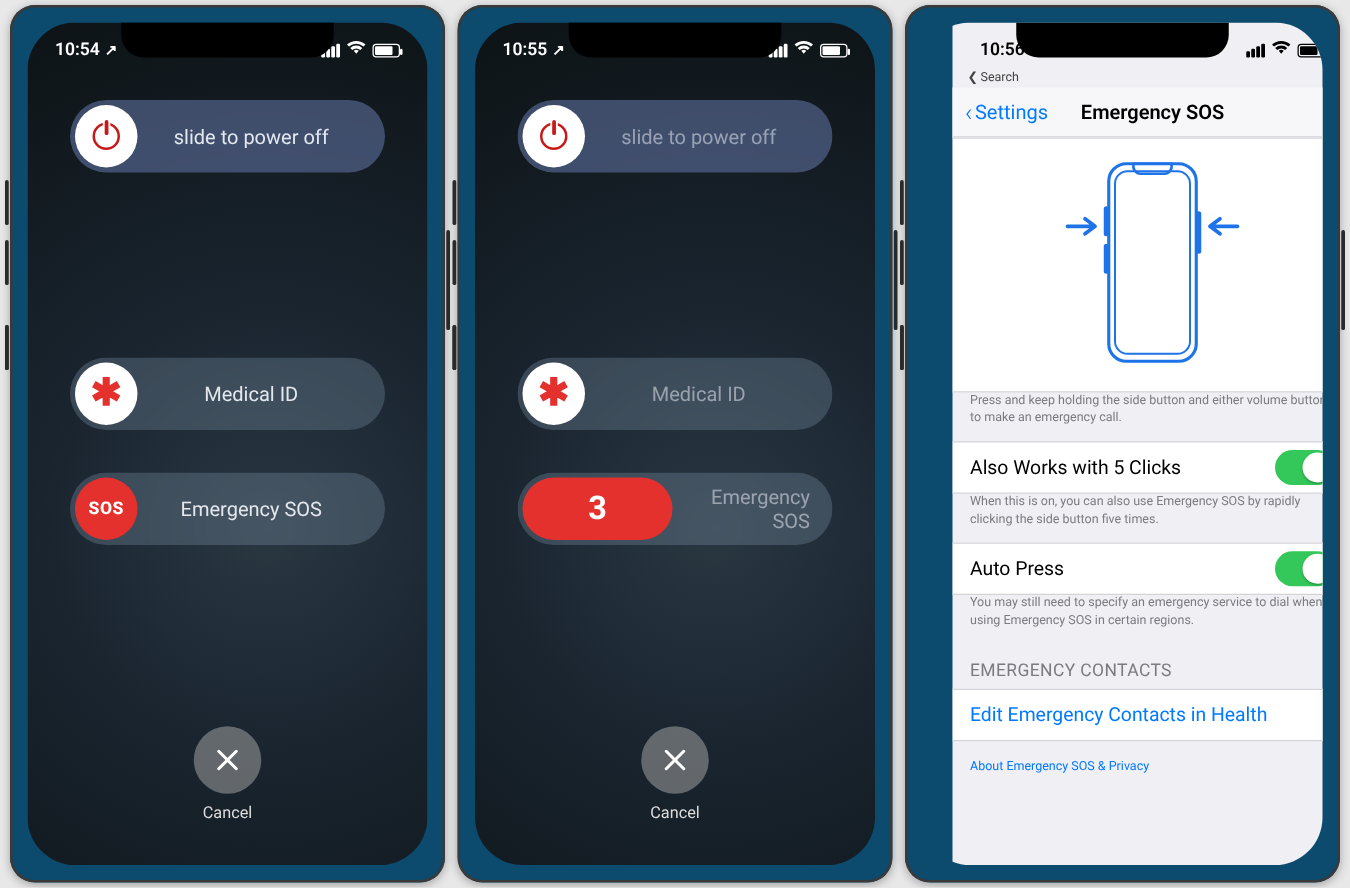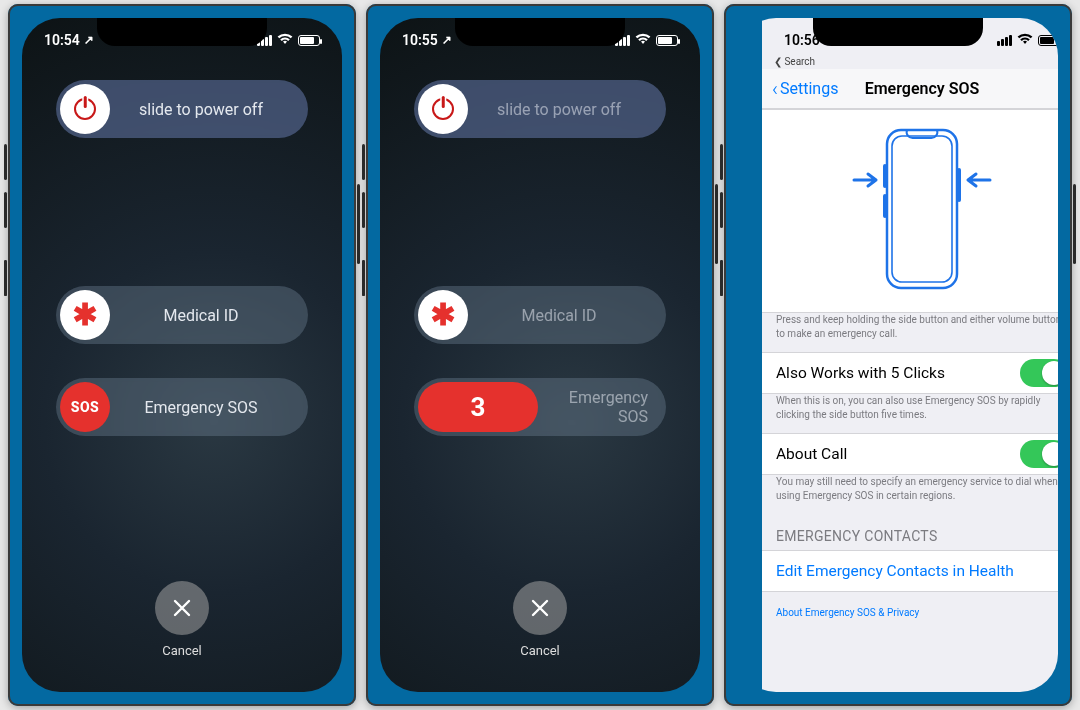--- a/index.html
+++ b/index.html
@@ -12,22 +12,22 @@
     justify-content: space-between;
     padding: 4px 8px;
     gap: 8px;
   }
 
   
   .phone {
     position: relative;
     width: 348px;
     height: 702px;
-    background: #0369a1;
-    border-radius: 10px;
+    background: #0c4a6e;
+    border-radius: 20px;
     padding: 14px;
     box-shadow: inset 0 0 0 2px #3a3a3a, 0 2px 8px rgba(0,0,0,.3);
   }
   .phone::before { 
     content:"";
     position:absolute;
     left:-4px; top:140px;
     width:3px; height:36px;
     background:#2a2a2a; border-radius:2px;
     box-shadow: 0 48px 0 #2a2a2a, 0 116px 0 #2a2a2a, 0 116px 0 0 #2a2a2a;
@@ -406,21 +406,21 @@
         </div>
         <div class="footer-text">Press and keep holding the side button and either volume button to make an emergency call.</div>
 
         <div class="cell">
           <span>Also Works with 5 Clicks</span>
           <div class="toggle"></div>
         </div>
         <div class="footer-text">When this is on, you can also use Emergency SOS by rapidly clicking the side button five times.</div>
 
         <div class="cell">
-          <span>About Call</span>
+          <span>Auto Press</span>
           <div class="toggle"></div>
         </div>
         <div class="footer-text">You may still need to specify an emergency service to dial when using Emergency SOS in certain regions.</div>
 
         <div class="section-header">EMERGENCY CONTACTS</div>
         <div class="cell">
           <span class="link">Edit Emergency Contacts in Health</span>
         </div>
         <div class="footer-text">
           <br>

